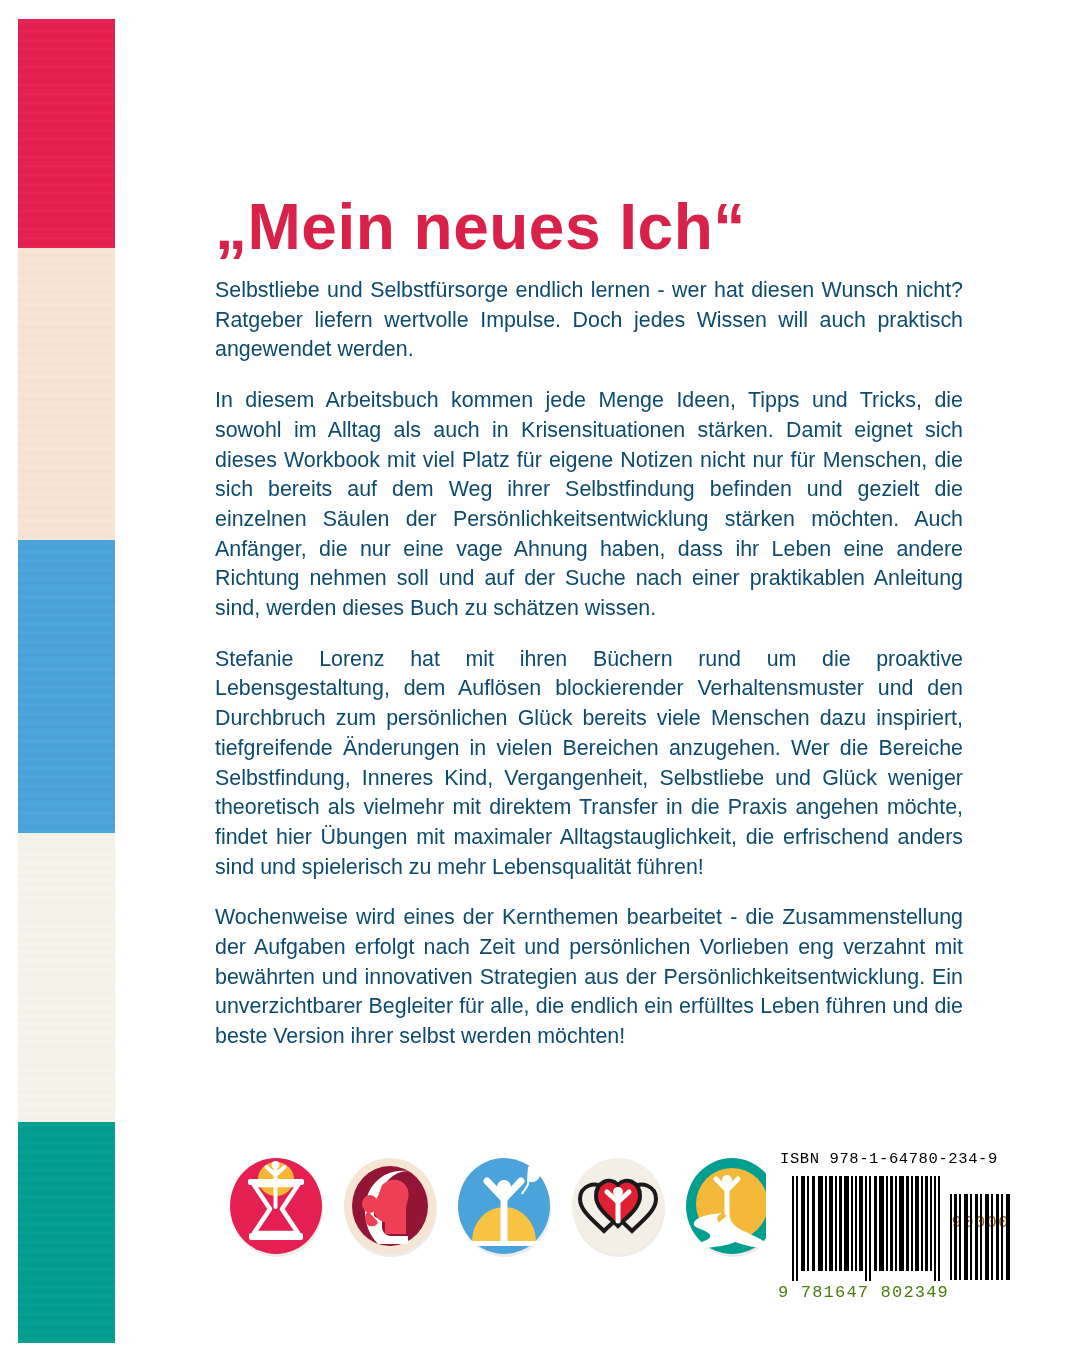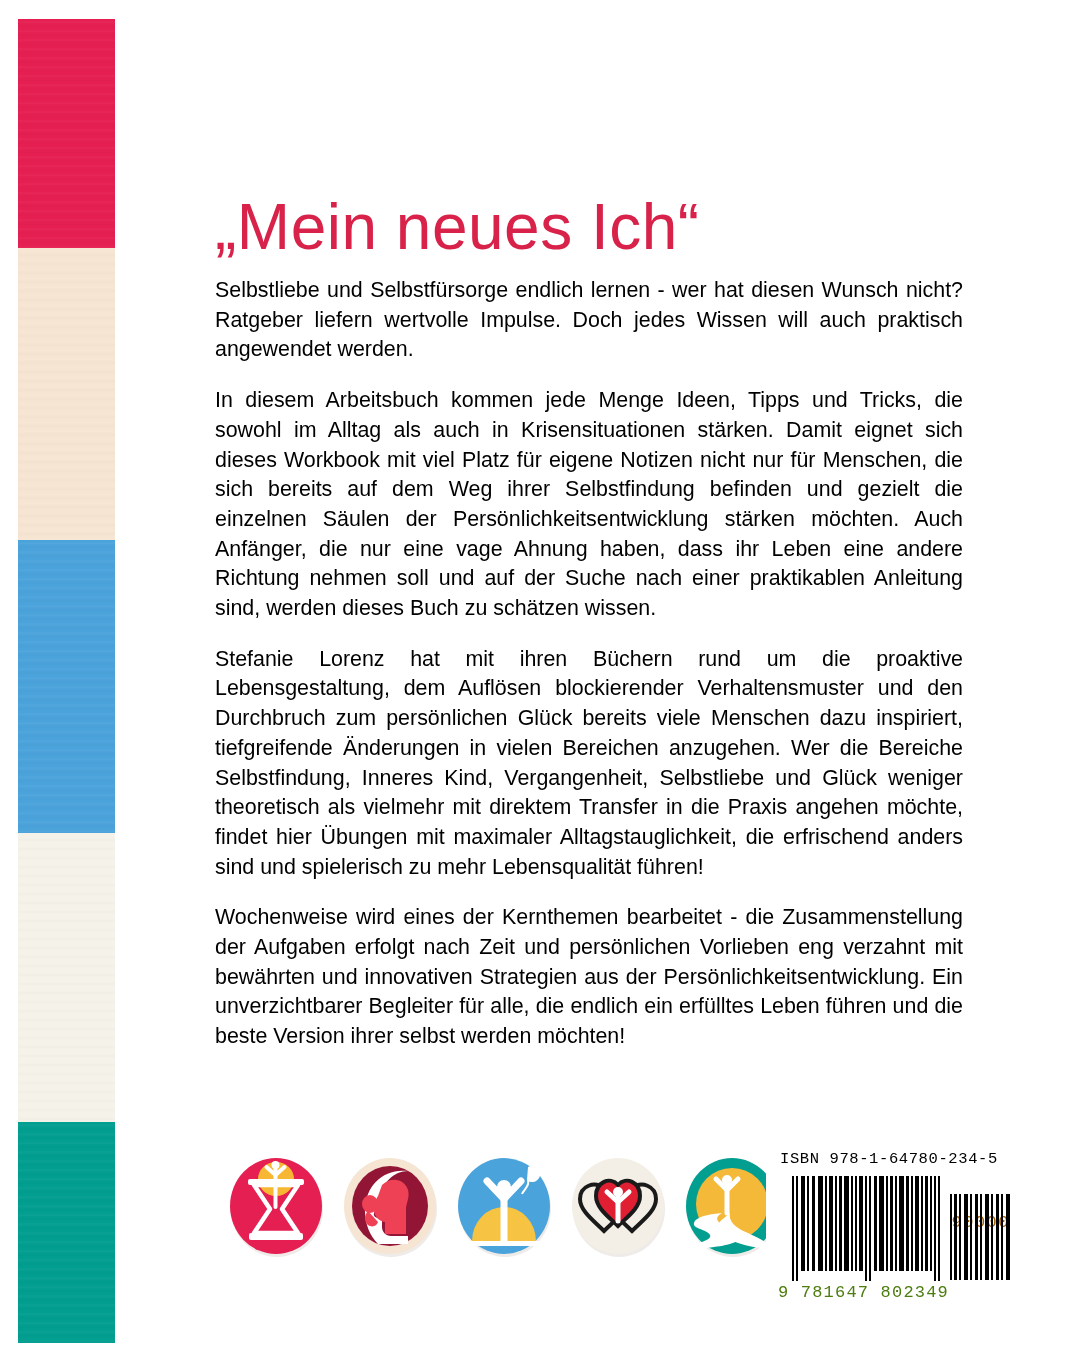--- a/index.html
+++ b/index.html
@@ -56,31 +56,31 @@
   }
 
   #book-title {
     position: absolute;
     top: 152px;
     left: 0;
     width: 100%;
     color: #d8224a;
     font-size: 64px;
     line-height: 1.0;
-    font-weight: 400;
+    font-weight: 700;
     letter-spacing: 0.5px;
     white-space: nowrap;
   }
 
   #blurb {
     position: absolute;
     top: 276px;
     left: 0;
     width: 748px;
-    color: #000000;
+    color: #0c4a6e;
     font-size: 21.4px;
     line-height: 29.7px;
     text-align: justify;
     text-justify: inter-word;
   }
   #blurb p {
     margin: 0 0 21px 0;
   }
   #blurb p:last-child { margin-bottom: 8px; }
 
@@ -222,21 +222,21 @@
       <path d="M49 36 l0 28" stroke="#ffffff" stroke-width="5" stroke-linecap="round"></path>
       <path d="M49 41 l-11 -11 M49 41 l11 -11" stroke="#ffffff" stroke-width="5" stroke-linecap="round" fill="none"></path>
       <circle cx="49" cy="31" r="5" fill="#ffffff"></circle>
       <path d="M44 64 c-14 8 6 14 14 20 c10 8 -6 12 -22 14 c-12 2 -20 2 -26 -2 c14 -2 24 -6 22 -10 c-3 -6 -18 -6 -16 -12 c2 -7 18 -9 28 -10 z" fill="#ffffff"></path>
       <path d="M52 64 c-2 10 8 16 18 20 c10 5 18 8 22 14 c-8 2 -20 0 -32 -4 c-14 -5 -22 -12 -20 -18 c2 -5 8 -8 12 -12 z" fill="#ffffff"></path>
     </svg>
   </div>
 
   <div id="barcode-block" style="left:551px; top:1150px;">
 
-    <div id="isbn-text">ISBN 978-1-64780-234-5</div>
+    <div id="isbn-text">ISBN 978-1-64780-234-9</div>
     <div id="addon-digits">90000</div>
     <div id="ean-digits">9 781647 802349</div>
 
     <svg id="bars-main" width="150" height="105" viewBox="0 0 150 105">
       <g fill="#000000">
         <rect x="0" y="0" width="2" height="105"></rect>
         <rect x="4" y="0" width="2" height="105"></rect>
         <rect x="9" y="0" width="4" height="95"></rect>
         <rect x="15" y="0" width="2" height="95"></rect>
         <rect x="20" y="0" width="3" height="95"></rect>

